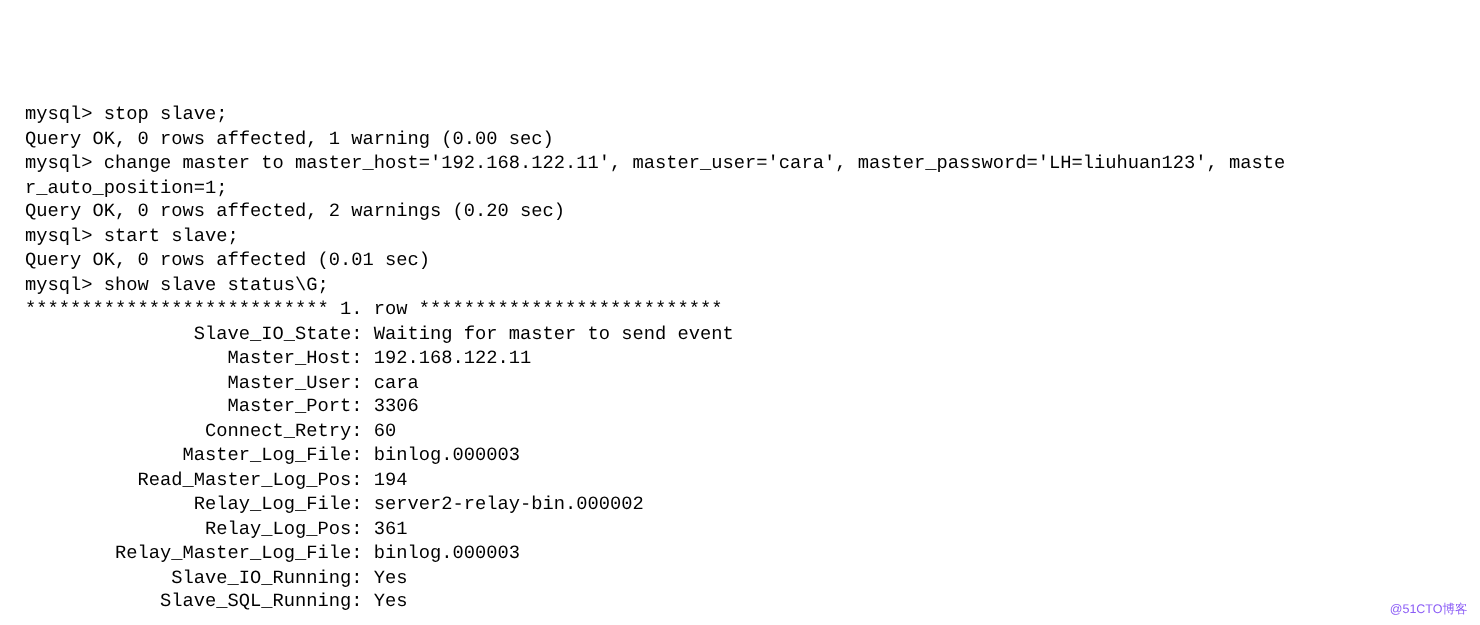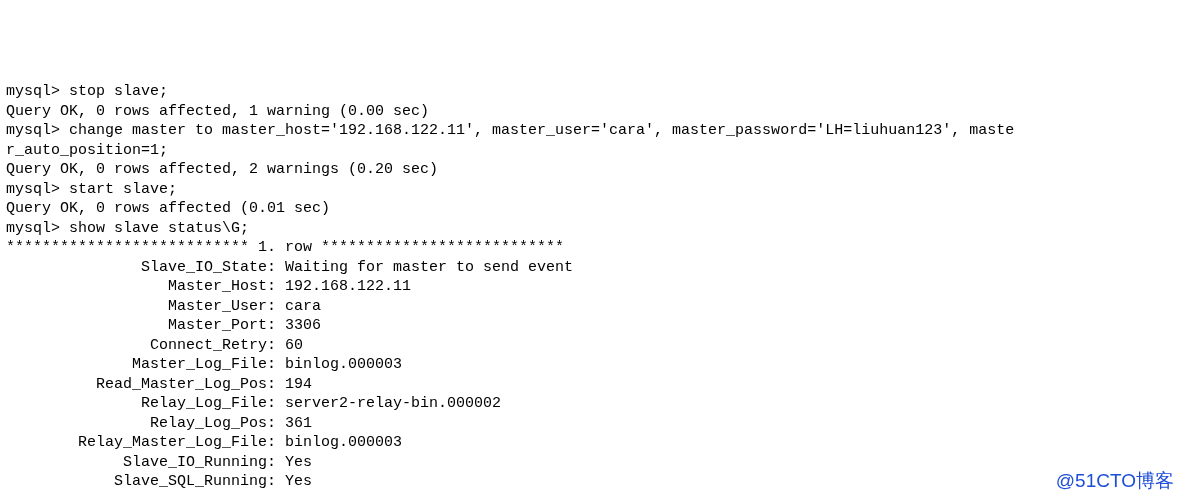--- a/index.html
+++ b/index.html
@@ -12,28 +12,29 @@
       color: #000000;
       white-space: pre;
       position: relative;
       width: 1184px;
       height: 500px;
       box-sizing: border-box;
       overflow: hidden;
     }
     .line {
       white-space: pre;
+      margin-left: 14px;
     }
     .watermark {
       position: absolute;
       bottom: 6px;
       right: 10px;
       font-family: Arial, sans-serif;
-      font-size: 19px;
-      color: #1d4ed8;
+      font-size: 10px;
+      color: #8b5cf6;
     }
   </style>
 </head>
 <body>
 
 
 
 <div id="terminal"><div class="line">mysql&gt; stop slave;</div><div class="line">Query OK, 0 rows affected, 1 warning (0.00 sec)</div><div class="line"></div><div class="line">mysql&gt; change master to master_host='192.168.122.11', master_user='cara', master_password='LH=liuhuan123', maste</div><div class="line">r_auto_position=1;</div><div class="line">Query OK, 0 rows affected, 2 warnings (0.20 sec)</div><div class="line"></div><div class="line">mysql&gt; start slave;</div><div class="line">Query OK, 0 rows affected (0.01 sec)</div><div class="line"></div><div class="line">mysql&gt; show slave status\G;</div><div class="line">*************************** 1. row ***************************</div><div class="line">               Slave_IO_State: Waiting for master to send event</div><div class="line">                  Master_Host: 192.168.122.11</div><div class="line">                  Master_User: cara</div><div class="line">                  Master_Port: 3306</div><div class="line">                Connect_Retry: 60</div><div class="line">              Master_Log_File: binlog.000003</div><div class="line">          Read_Master_Log_Pos: 194</div><div class="line">               Relay_Log_File: server2-relay-bin.000002</div><div class="line">                Relay_Log_Pos: 361</div><div class="line">        Relay_Master_Log_File: binlog.000003</div><div class="line">             Slave_IO_Running: Yes</div><div class="line">            Slave_SQL_Running: Yes</div></div>
 <div class="watermark">@51CTO博客</div>
 

